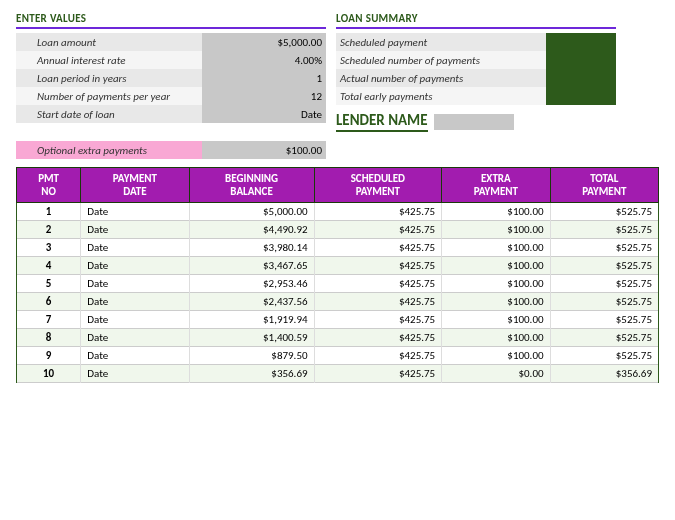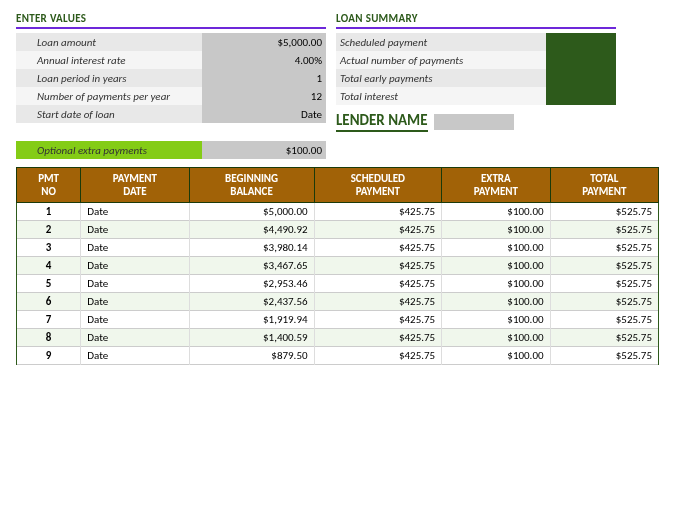--- a/index.html
+++ b/index.html
@@ -108,21 +108,21 @@
       margin-left: 4px;
       vertical-align: middle;
     }
     
     .amort-table {
       width: 100%;
       border-collapse: collapse;
       margin-top: 8px;
     }
     .amort-table thead tr {
-      background: #a16207;
+      background: #a21caf;
       color: #fff;
     }
     .amort-table thead td {
       padding: 4px 6px;
       font-weight: bold;
       font-size: 11px;
       text-align: center;
       border: 1px solid #1a3a0a;
       vertical-align: middle;
       line-height: 1.2;
@@ -198,45 +198,45 @@
                     <td class="value-cell">12</td>
             </tr>
             <tr>
               <td class="label-cell">Start date of loan</td>
                     <td class="value-cell">Date</td>
             </tr>
             <tr class="spacer-row">
               <td colspan="2"></td>
             </tr>
             <tr>
-              <td class="label-cell" style="background:#84cc16;">Optional extra payments</td>
+              <td class="label-cell" style="background:#f9a8d4;">Optional extra payments</td>
                        <td class="value-cell" style="background:#c8c8c8;">$100.00</td>
             </tr>
           </tbody>
       </table>
     </div>
 
     <div class="right-panel">
       <div class="section-title">LOAN SUMMARY</div>
       <table class="summary-table">
         <tbody id="loan-summary-body">
             <tr>
               <td class="s-label">Scheduled payment</td>
                     <td class="s-value"></td>
             </tr>
             <tr>
+              <td class="s-label">Scheduled number of payments</td>
+                    <td class="s-value"></td>
+            </tr>
+            <tr>
               <td class="s-label">Actual number of payments</td>
                     <td class="s-value"></td>
             </tr>
             <tr>
               <td class="s-label">Total early payments</td>
-                    <td class="s-value"></td>
-            </tr>
-            <tr>
-              <td class="s-label">Total interest</td>
                     <td class="s-value"></td>
             </tr>
           </tbody>
       </table>
       <div class="lender-section" style="margin-top:6px;">
         <span class="lender-label">LENDER NAME</span>
         <span class="lender-box"></span>
       </div>
     </div>
 
@@ -325,16 +325,24 @@
       <td>$525.75</td>
     </tr>
         <tr>
       <td>9</td>
       <td>Date</td>
       <td>$879.50</td>
       <td>$425.75</td>
       <td>$100.00</td>
       <td>$525.75</td>
     </tr>
+        <tr class="bottom-border">
+      <td>10</td>
+      <td>Date</td>
+      <td>$356.69</td>
+      <td>$425.75</td>
+      <td>$0.00</td>
+      <td>$356.69</td>
+    </tr>
       </tbody>
   </table>
 
 </div>
 
 </body></html>

